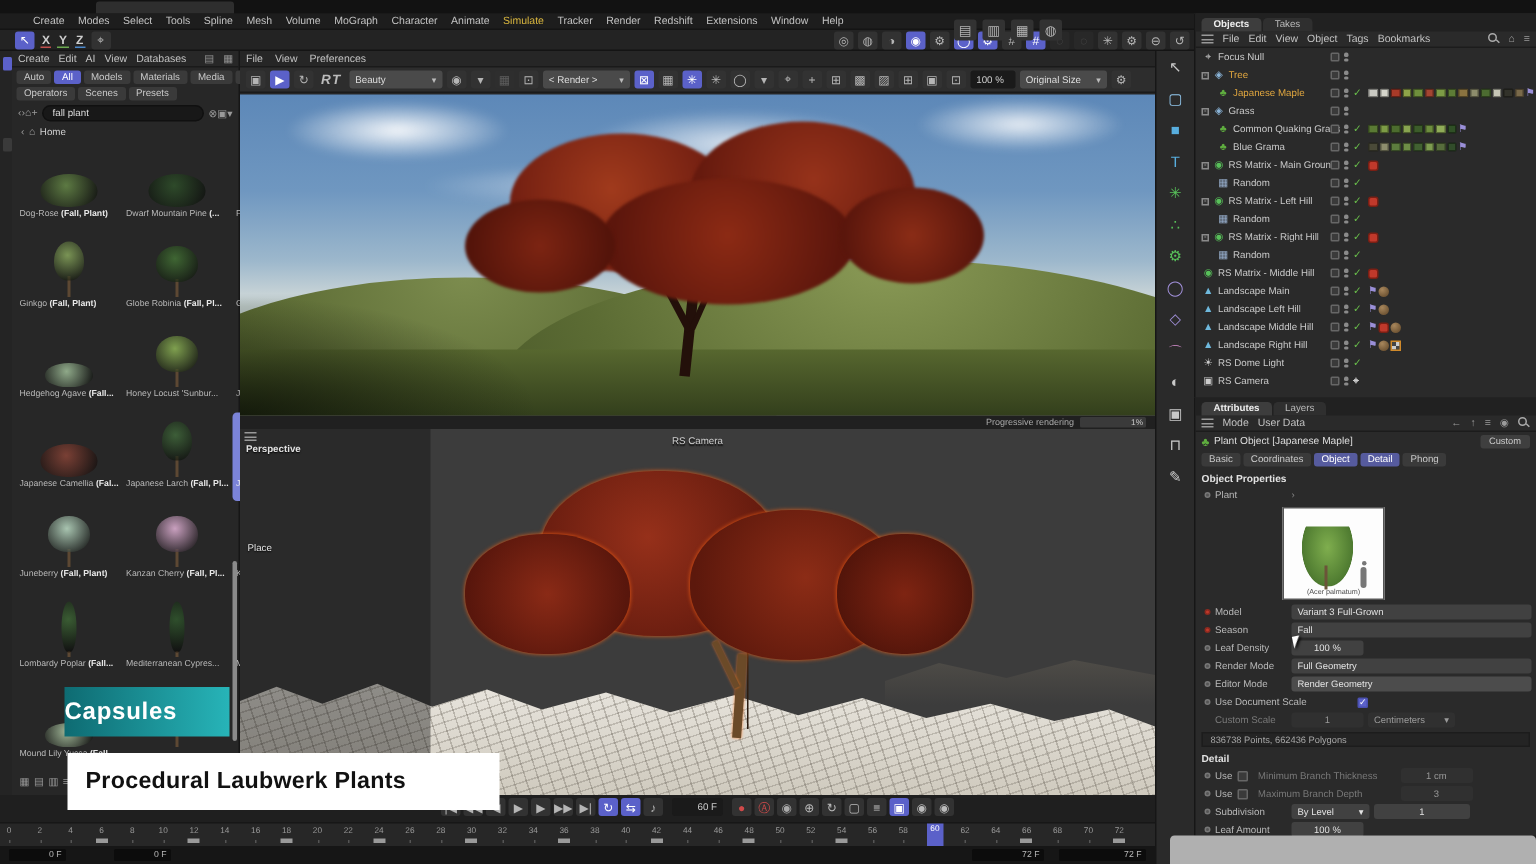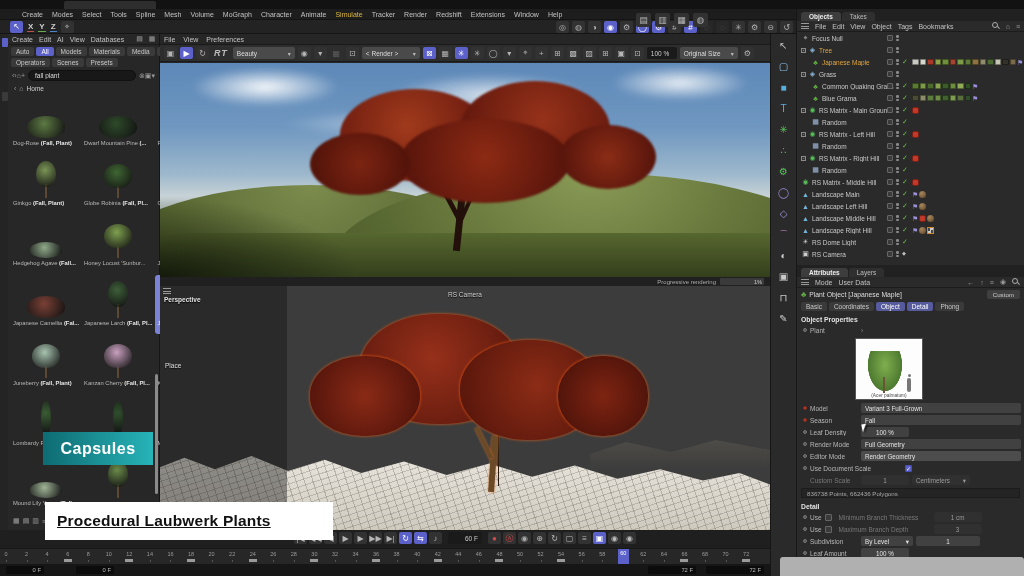--- a/index.html
+++ b/index.html
@@ -137,24 +137,24 @@
 #timeline{position:absolute;left:0;top:530px;width:770px;height:46px;background:#1f1f1f;}
 #transport{position:absolute;left:160px;top:2px;width:610px;display:flex;justify-content:center;gap:2px;align-items:center;}
 #ruler{position:absolute;left:0;top:18px;width:770px;height:16px;background:#272727;border-top:1px solid #171717;}
 .rnum{position:absolute;top:2px;transform:translateX(-50%);font-size:5.5px;color:#9a9a9a;}
 .rtick{position:absolute;top:11px;width:1px;height:2px;background:#555;}
 .kbar{position:absolute;top:10px;width:8px;height:3px;background:#9a9a9a;transform:translateX(-50%);}
 #playhead{position:absolute;left:618px;top:0;width:11px;height:16px;background:#5b61c9;color:#fff;font-size:5.5px;text-align:center;line-height:9px;}
 #tl-fields{position:absolute;left:0;top:34px;width:770px;height:12px;background:#161616;}
 .tfield{position:absolute;top:2px;height:8px;background:#0c0c0c;border-radius:1px;color:#bbb;font-size:5.8px;display:flex;align-items:center;justify-content:flex-end;padding-right:3px;}
 
-#capsules-badge{position:absolute;left:43px;top:432px;width:110px;height:33px;background:linear-gradient(90deg,#0e6b72,#27b4b8);display:flex;align-items:center;justify-content:center;z-index:50;}
+#capsules-badge{position:absolute;left:43px;top:458px;width:110px;height:33px;background:linear-gradient(90deg,#0e6b72,#27b4b8);display:flex;align-items:center;justify-content:flex-start;z-index:50;}
 #capsules-badge span{color:#fff;font-weight:bold;font-size:16px;letter-spacing:.5px;}
 #title-banner{position:absolute;left:45px;top:502px;width:288px;height:38px;background:#fff;display:flex;align-items:center;padding-left:12px;z-index:50;}
-#title-banner span{color:#111;font-weight:bold;font-size:15.5px;letter-spacing:.2px;text-decoration:underline;}
+#title-banner span{color:#111;font-weight:bold;font-size:15.5px;letter-spacing:.2px;}
 #cursor{position:absolute;left:862px;top:424px;width:0;height:0;border-left:5px solid #fff;border-bottom:8px solid transparent;border-top:0 solid transparent;filter:drop-shadow(1px 1px 1px #000);transform:rotate(-12deg);z-index:60;}
 </style>
 </head>
 <body>
 
 <div id="app">
 
   <div id="titlebar">
     <div class="ftab"></div>
   </div>

